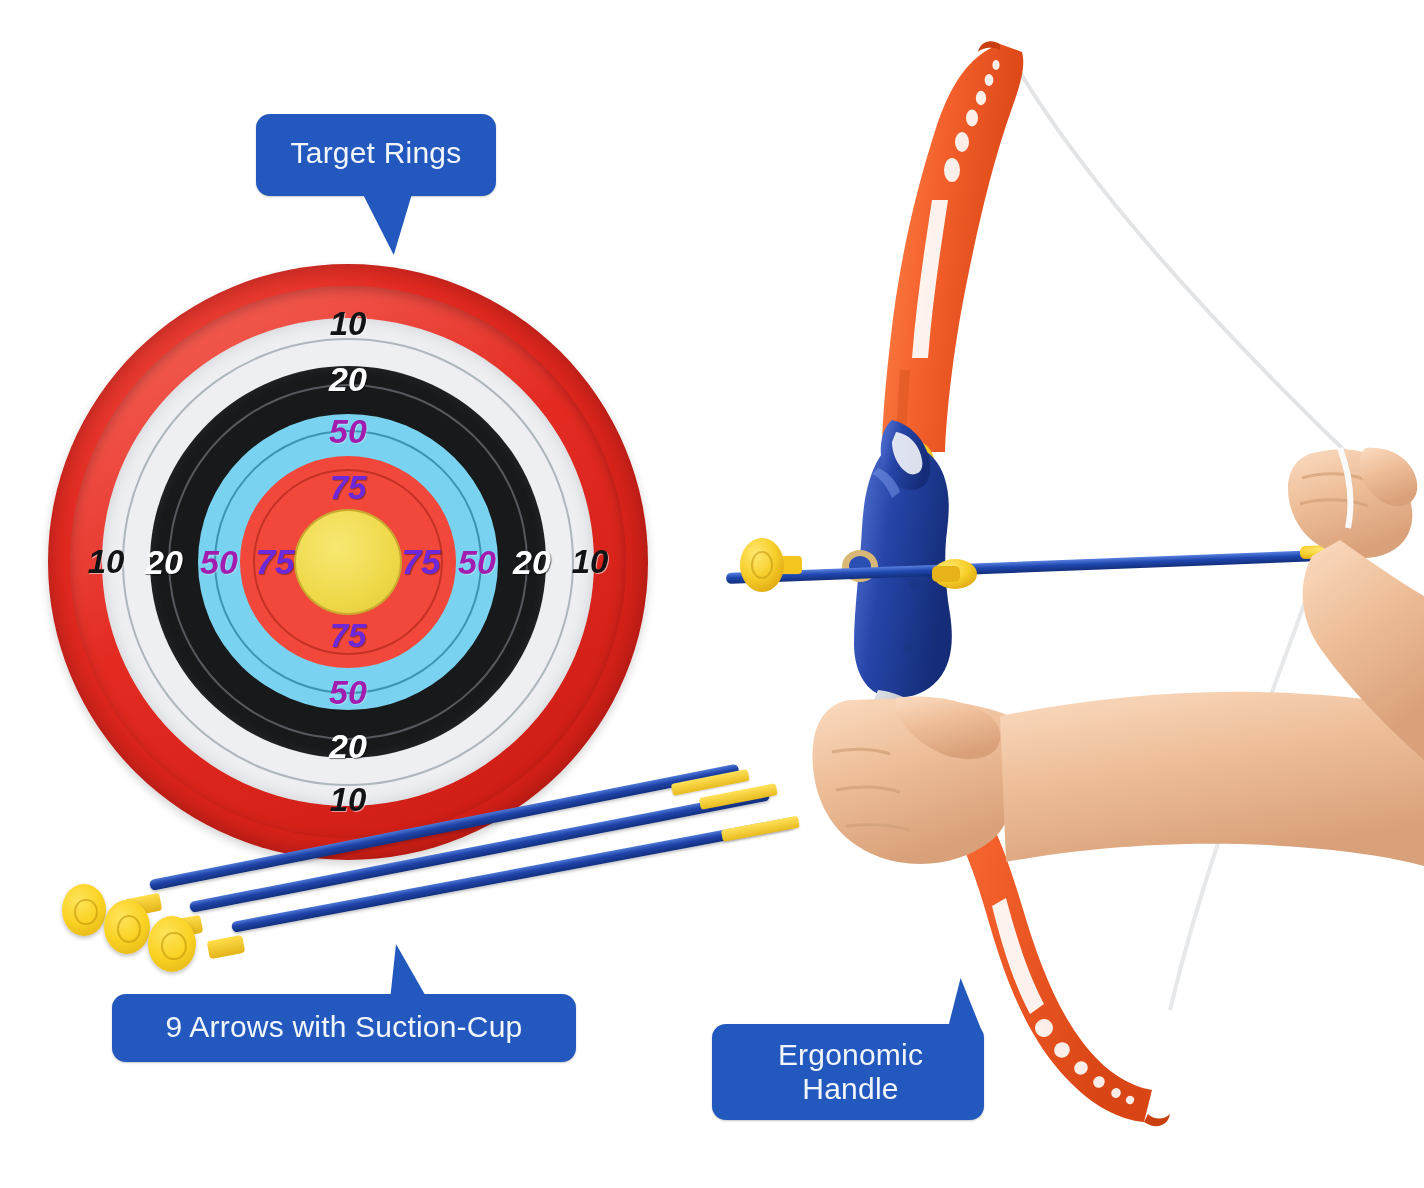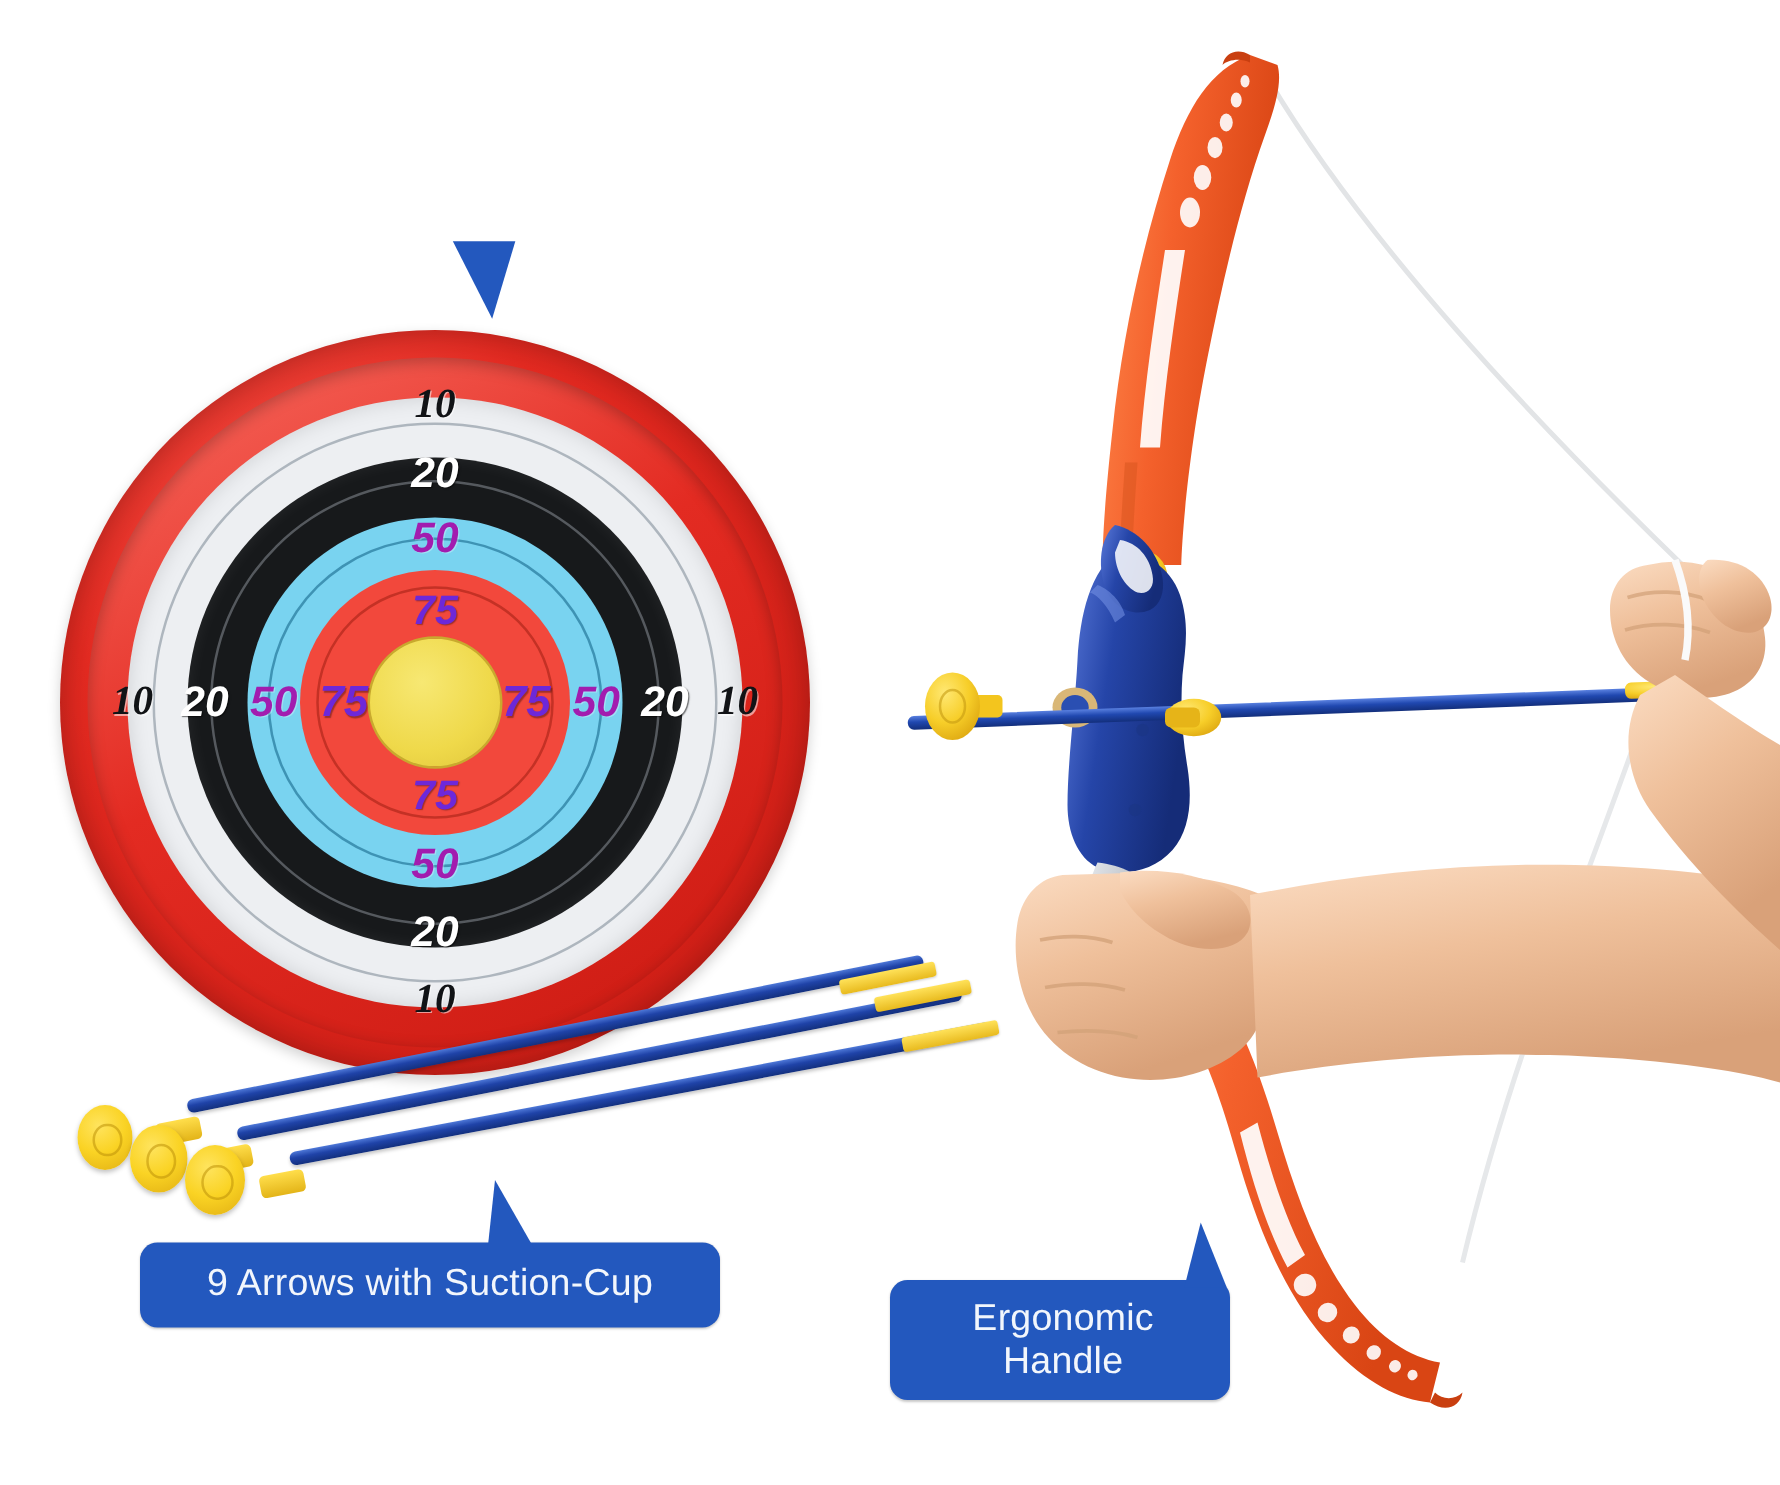--- a/index.html
+++ b/index.html
@@ -37,21 +37,21 @@
   #ring-red{width:216px;height:212px;background:#F2483C;}
   #ring-red-line{width:190px;height:186px;background:#F2483C;
      border:2px solid #C43125;box-sizing:border-box;}
   #ring-yellow{width:108px;height:106px;
      background:radial-gradient(circle at 40% 34%,#F7E873 0%, #EFD94A 60%, #E0C53A 100%);
      border:2px solid #C9A92E;box-sizing:border-box;}
 
   .tnum{position:absolute;font-weight:bold;font-style:italic;
         font-family:"Liberation Sans","DejaVu Sans",sans-serif;
         transform:translate(-50%,-50%);white-space:nowrap;pointer-events:none;}
-  .n-dark{color:#111316;text-shadow:1px 1px 0 rgba(255,255,255,.55);font-family:Liberation Serif, serif;}
+  .n-dark{color:#111316;text-shadow:1px 1px 0 rgba(255,255,255,.55);}
   .n-white{color:#FFFFFF;text-shadow:1px 1px 1px rgba(0,0,0,.55);text-align:right;}
   .n-navy{color:#a21caf;text-shadow:1px 1px 0 rgba(255,255,255,.30);}
   .n-onred{color:#6d28d9;text-shadow:1px 1px 1px rgba(0,0,0,.35);}
 
   
   .shaft{position:absolute;height:11px;border-radius:5px;transform-origin:left center;
          background:linear-gradient(180deg,#4E78D8 0%, #1F43A8 45%, #13307E 100%);
          box-shadow:0 2px 3px rgba(0,0,0,.22);}
   .cup{position:absolute;border-radius:50%;
        background:radial-gradient(circle at 38% 32%,#FFE45E 0%,#FAD324 48%,#E0AE12 100%);
@@ -300,20 +300,21 @@
                C 658 466, 658 454, 666 448 Z" fill="url(#gSkin)"></path>
 
       <path d="M 640 540 C 668 560, 700 582, 724 596
                L 724 760 C 690 730, 650 690, 620 648
                C 602 622, 596 586, 612 556 Z" fill="url(#gSkin)"></path>
 
       <path d="M 640 448 C 648 470, 654 498, 648 528" stroke="#FAFAFA" stroke-width="6" fill="none"></path>
     </svg>
   </div>
 
+  <div class="callout" style="left:256px;top:114px;width:240px;height:82px;padding-top:22px;">Target Rings</div>
   <div class="tail" style="left:370px;top:193px;border-left:16px solid transparent;border-right:34px solid transparent;border-top:62px solid #2358BE;transform:skewX(14deg);"></div>
 
   <div class="callout" style="left:112px;top:994px;width:464px;height:68px;padding-top:16px;">9 Arrows with Suction-Cup</div>
   <div class="tail" style="left:390px;top:944px;border-left:6px solid transparent;border-right:32px solid transparent;border-bottom:56px solid #2358BE;"></div>
 
   <div class="callout" style="left:712px;top:1024px;width:272px;height:96px;padding-top:14px;padding-left:27px;">Ergonomic<br>Handle</div>
   <div class="tail" style="left:952px;top:978px;border-left:4px solid transparent;border-right:30px solid transparent;border-bottom:52px solid #2358BE;transform:skewX(-10deg);"></div>
 
 </div>
 

